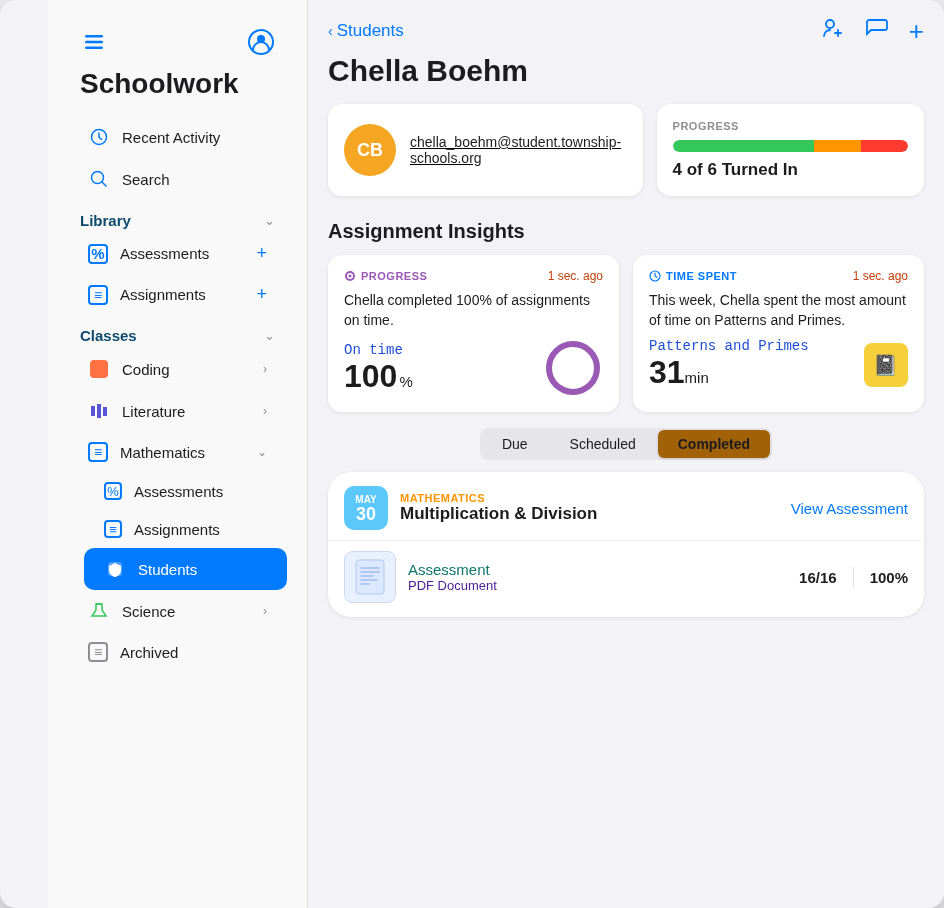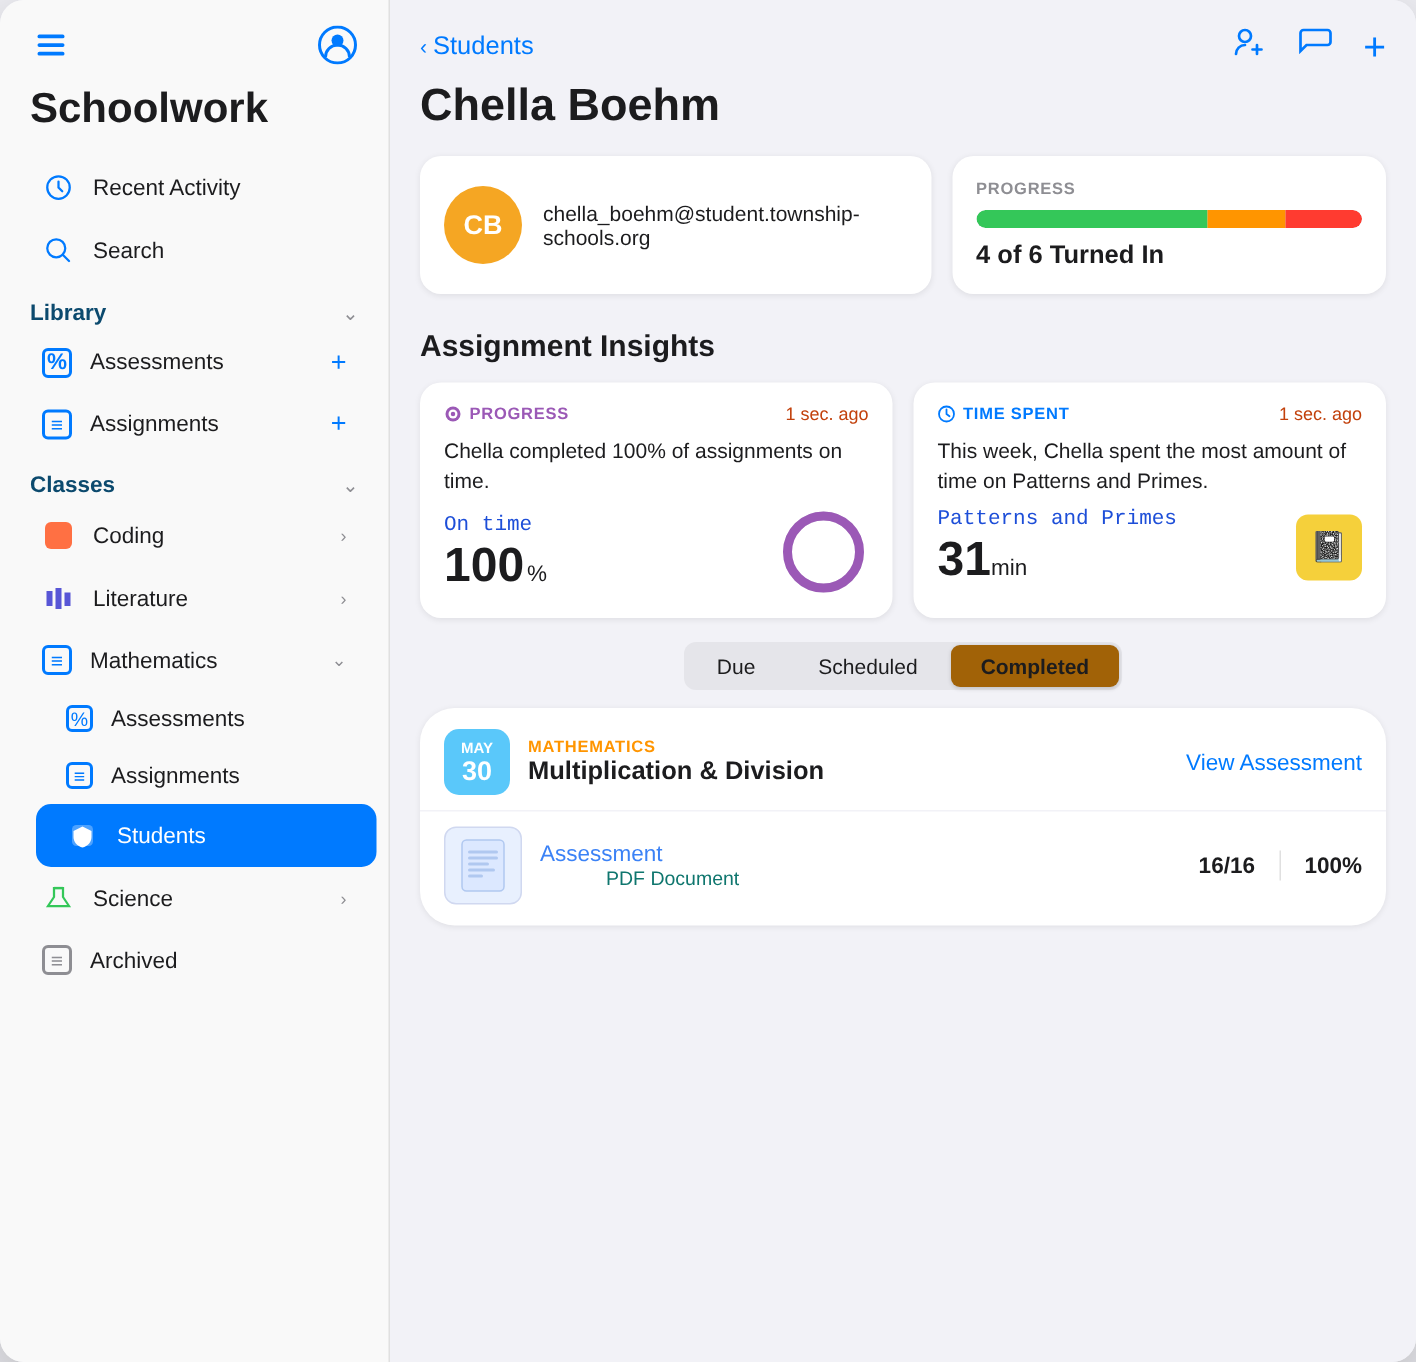--- a/index.html
+++ b/index.html
@@ -23,22 +23,23 @@
       box-shadow: 0 20px 60px rgba(0,0,0,0.3);
     }
     
     .sidebar {
       width: 260px;
       min-width: 260px;
       background: #f9f9f9;
       border-right: 1px solid #e0e0e0;
       display: flex;
       flex-direction: column;
-      padding: 0;
+      padding: 12px;
       overflow-y: auto;
+      margin-left: 48px;
     }
     .sidebar-top-icons {
       display: flex;
       justify-content: space-between;
       align-items: center;
       padding: 16px 20px 8px 20px;
     }
     .sidebar-icon {
       width: 28px;
       height: 28px;
@@ -172,21 +173,21 @@
       border-radius: 50%;
       background: #f5a623;
       display: flex;
       align-items: center;
       justify-content: center;
       font-size: 18px;
       font-weight: 600;
       color: white;
       flex-shrink: 0;
     }
-    .student-details { display: flex; flex-direction: row; gap: 4px; }
+    .student-details { display: flex; flex-direction: row; gap: 4px; text-decoration: underline; }
     .student-email { font-size: 14px; color: #1c1c1e; font-weight: 500; }
     .student-status { font-size: 13px; color: #8e8e93; display: flex; align-items: center; gap: 4px; }
     .status-dot { width: 8px; height: 8px; background: #34c759; border-radius: 50%; }
     .info-card.progress-card {
       flex: 1;
       display: flex;
       flex-direction: column;
       gap: 8px;
     }
     .progress-label {
@@ -354,22 +355,22 @@
       background: #e8f0fe;
       border-radius: 8px;
       display: flex;
       align-items: center;
       justify-content: center;
       font-size: 22px;
       flex-shrink: 0;
       border: 1px solid #d0d8f0;
     }
     .doc-info { flex: 1; }
-    .doc-name { font-size: 15px; font-weight: 500; color: #3b82f6; }
-    .doc-type { font-size: 13px; color: #0f766e; margin-left: 44px; }
+    .doc-name { font-size: 15px; font-weight: 500; color: #0f766e; }
+    .doc-type { font-size: 13px; color: #4c1d95; }
     .doc-stats {
       display: flex;
       align-items: center;
       gap: 16px;
     }
     .doc-stat {
       font-size: 15px;
       font-weight: 600;
       color: #1c1c1e;
     }

